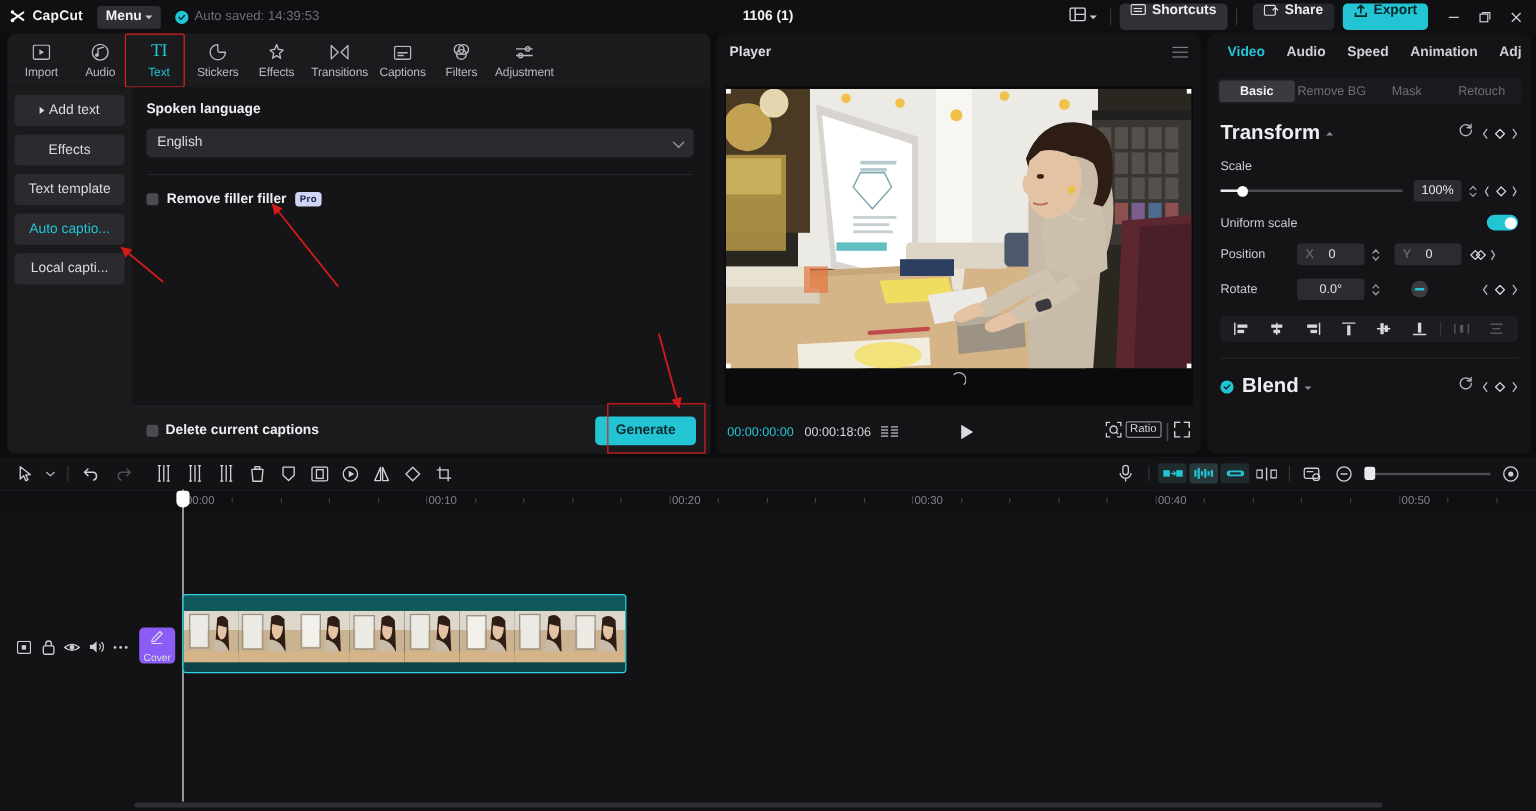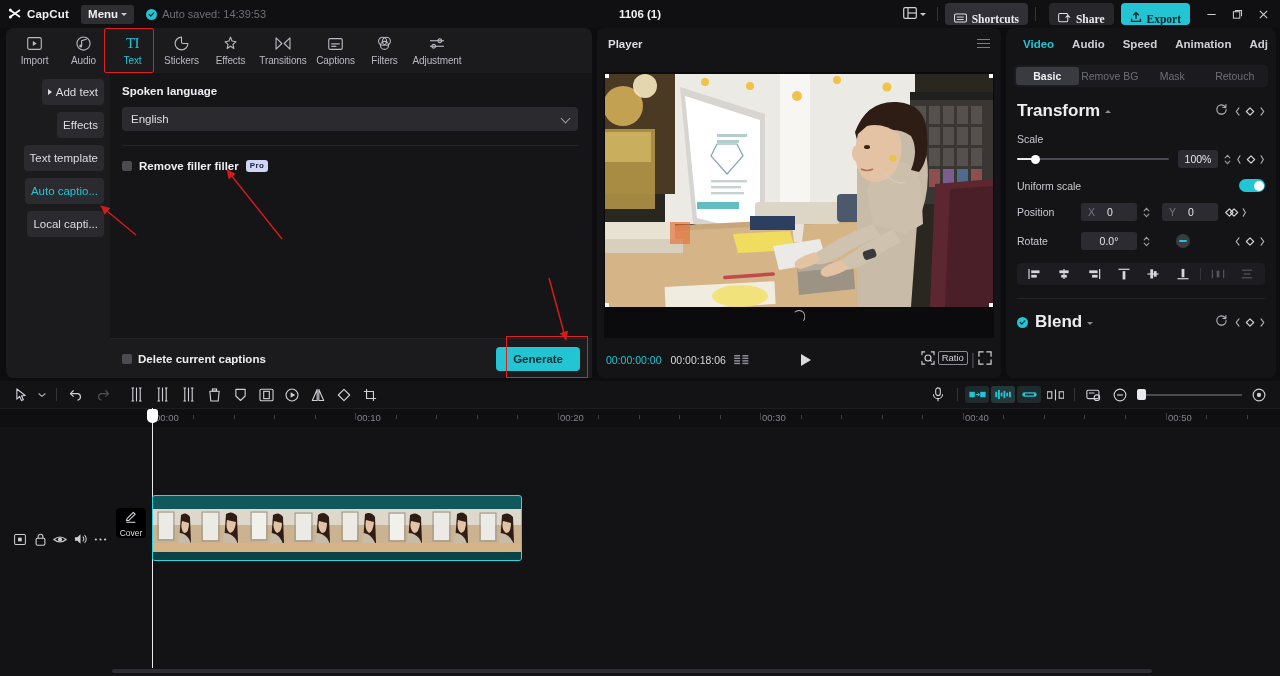--- a/index.html
+++ b/index.html
@@ -31,22 +31,22 @@
   .check-dot svg { display:block; }
   .proj-title {
     position:absolute; left:0; right:0; top:0; height:28px; line-height:28px;
     text-align:center; font-size:11.5px; font-weight:700; color:#f2f2f4; pointer-events:none;
   }
   .tb-right { margin-left:auto; display:flex; align-items:center; gap:0; padding-right:4px; }
   .icon-btn { width:22px;height:22px;display:flex;align-items:center;justify-content:center;border-radius:3px; }
   .layout-btn { display:flex;align-items:center;gap:3px;padding:0 4px;height:22px; }
   .vsep { width:1px;height:14px;background:#35353b;margin:0 7px; }
   .pill {
-    height:22px;padding:0 9px;border-radius:4px;background:#26262b;display:flex;align-items:flex-end;gap:5px;
-    font-size:11.5px;font-weight:700;color:#ededf0;font-family:Liberation Serif, serif;
+    height:22px;padding:0 9px;border-radius:4px;background:#26262b;display:flex;align-items:flex-start;gap:5px;
+    font-size:11.5px;font-weight:700;color:#ededf0;
   }
   .pill.shortcuts { background:#303036; }
   .pill.share { background:#26262b; margin-left:6px; }
   .pill.export { background:#23c4d4; color:#08282c; margin-left:7px; }
   .win-btns { display:flex;align-items:center;margin-left:8px; }
   .win-btns .icon-btn { width:26px; }
 
   
   .toolbar {
     position:absolute; left:6px; top:28px; width:586px; height:45px;
@@ -66,21 +66,21 @@
     position:absolute; left:104px; top:28px; width:50px; height:45px;
     border:1.6px solid #e02020; border-radius:2px; pointer-events:none;
   }
   .ti-tt { font-size:15px; font-weight:400; letter-spacing:-.5px; line-height:17px; font-family:"Liberation Serif", serif;}
 
   
   .leftpanel {
     position:absolute; left:6px; top:73px; width:586px; height:305px;
     background:#1b1b1e; border-radius:0 0 7px 7px; display:flex;
   }
-  .rail { width:104px; padding:6px 6px 0 6px; display:flex; flex-direction:column; gap:7px;align-items:flex-end; }
+  .rail { width:104px; padding:6px 6px 0 6px; display:flex; flex-direction:column; gap:7px; }
   .rail-item {
     height:26px; border-radius:4px; background:#2a2a2f; display:flex; align-items:center; justify-content:center;
     font-size:11.5px; color:#dcdce2; padding:0 6px; white-space:nowrap; overflow:hidden;
   }
   .rail-item.active { color:#23c4d4; }
   .rail-item .tri { width:0;height:0;border-top:3px solid transparent;border-bottom:3px solid transparent;border-left:4px solid #dcdce2;margin-right:4px; }
 
   
   .capwrap { flex:1; position:relative; background:#151518; border-radius:0 0 7px 0; }
   .cap-inner { padding:12px 14px 0 12px; }
@@ -181,21 +181,21 @@
   .zoomslider { width:105px; height:14px; position:relative; display:flex; align-items:center; margin:0 4px; }
   .zoomslider .ztrack { position:absolute; left:0; right:0; height:2px; background:#4a4a52; }
   .zoomslider .zknob { position:absolute; left:0px; width:9px; height:11px; border-radius:2px; background:#e9e9ee; }
   .ruler { position:absolute; left:0; top:27px; width:1280px; height:19px; background:#0f0f12; border-top:1px solid #1d1d21; }
   .rl-lab { position:absolute; top:3px; font-size:9.5px; color:#83838c; }
   .tick { position:absolute; width:1px; background:#3e3e45; }
   .playhead { position:absolute; top:0; width:1px; background:#e9e9ee; }
   .ph-cap { position:absolute; top:1px; left:-5px; width:11px; height:14px; background:#fff; border-radius:3px 3px 5px 5px; }
   .trackctl { position:absolute; left:0; top:140px; width:110px; height:36px; display:flex; align-items:center; gap:0; padding-left:10px; }
   .tc-ico { width:20px; height:20px; display:flex; align-items:center; justify-content:center; color:#cdcdd4; }
-  .cover-btn { position:absolute; left:116px; top:127px; width:30px; height:30px; background:#000000; border-radius:4px;
+  .cover-btn { position:absolute; left:116px; top:142px; width:30px; height:30px; background:#8b5cf6; border-radius:4px;
     display:flex; flex-direction:column; align-items:center; justify-content:center; gap:1px; }
   .cover-btn .cl { font-size:8.5px; color:#dcdce2; }
   .clip { position:absolute; left:152px; top:114px; width:370px; height:66px; background:#11585c; border:1.5px solid #2fd4dd; border-radius:3px; overflow:hidden; }
   .clip-lab { position:absolute; left:0; top:0; right:0; height:13px; font-size:9.5px; color:#eaf8f9; padding-left:4px; line-height:13px; white-space:nowrap; }
   .thumbs { position:absolute; left:0; top:13px; right:0; bottom:8px; display:flex; overflow:hidden; }
   .thumbs .th { width:46px; height:100%; flex:0 0 46px; }
   .clip-wave { position:absolute; left:0; right:0; bottom:0; height:8px; background:#0c4347; }
   .hscroll { position:absolute; left:112px; bottom:3px; width:1040px; height:4px; background:#2e2e34; border-radius:2px; }
 </style>
 </head>

